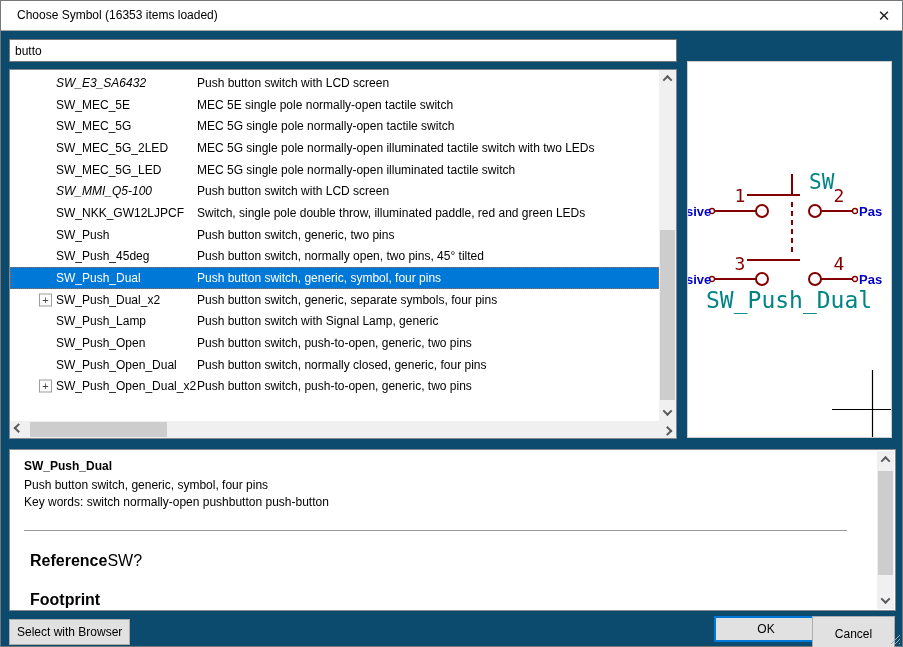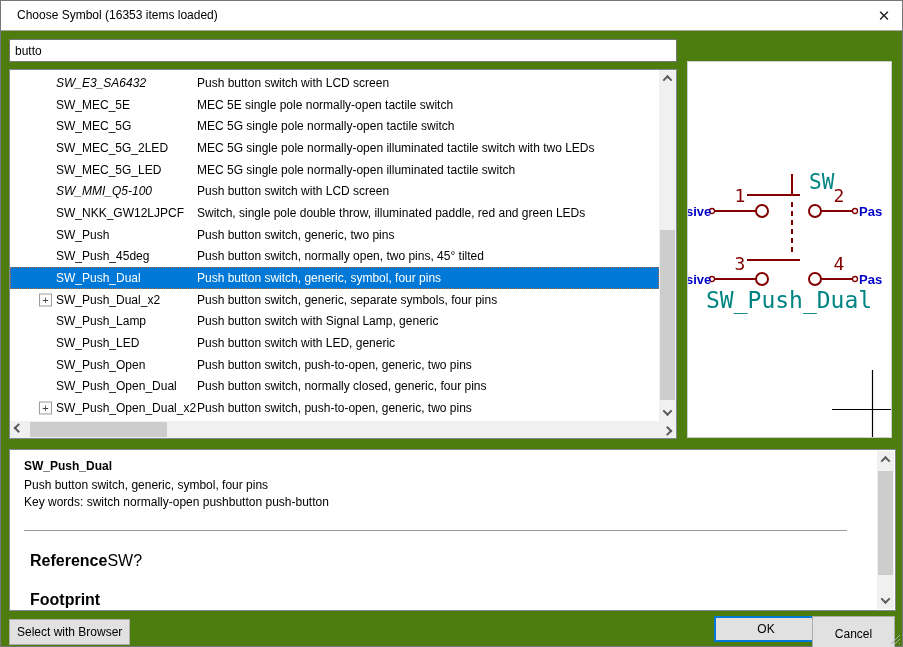--- a/index.html
+++ b/index.html
@@ -1,19 +1,19 @@
 <!DOCTYPE html>
 <html><head>
 <meta charset="utf-8">
 <style>
   * { margin:0; padding:0; box-sizing:border-box; }
   html,body { width:903px; height:647px; overflow:hidden; }
   body { font-family:"Liberation Sans", sans-serif; font-size:12px; color:#000; }
 
-  .dialog { position:relative; width:903px; height:647px; background:#4d7c0f; border:1px solid #75787b; }
+  .dialog { position:relative; width:903px; height:647px; background:#0c4a6e; border:1px solid #75787b; }
 
   
   .titlebar { position:absolute; left:0; top:0; right:0; height:30px; background:#ffffff; border-bottom:1px solid #a8a8a8; }
   .titlebar .title { position:absolute; left:16px; top:0; line-height:29px; font-size:12px; }
   .close-btn { position:absolute; right:6px; top:3px; width:24px; height:24px; text-align:center; line-height:24px; font-size:15px; color:#222; cursor:default; }
 
   
   .search { position:absolute; left:8px; top:38px; width:668px; height:23px; border:1px solid #767676; background:#fff; font-family:"Liberation Sans", sans-serif; font-size:12px; padding:2px 5px; outline:none; }
 
   
@@ -121,24 +121,20 @@
       <div class="row">
         <span class="expander">+</span>
         <span class="name">SW_Push_Dual_x2</span>
         <span class="desc">Push button switch, generic, separate symbols, four pins</span>
       </div>
       <div class="row">
         <span class="name">SW_Push_Lamp</span>
         <span class="desc">Push button switch with Signal Lamp, generic</span>
       </div>
       <div class="row">
-        <span class="name">SW_Push_LED</span>
-        <span class="desc">Push button switch with LED, generic</span>
-      </div>
-      <div class="row">
         <span class="name">SW_Push_Open</span>
         <span class="desc">Push button switch, push-to-open, generic, two pins</span>
       </div>
       <div class="row">
         <span class="name">SW_Push_Open_Dual</span>
         <span class="desc">Push button switch, normally closed, generic, four pins</span>
       </div>
       <div class="row">
         <span class="expander">+</span>
         <span class="name">SW_Push_Open_Dual_x2</span>

